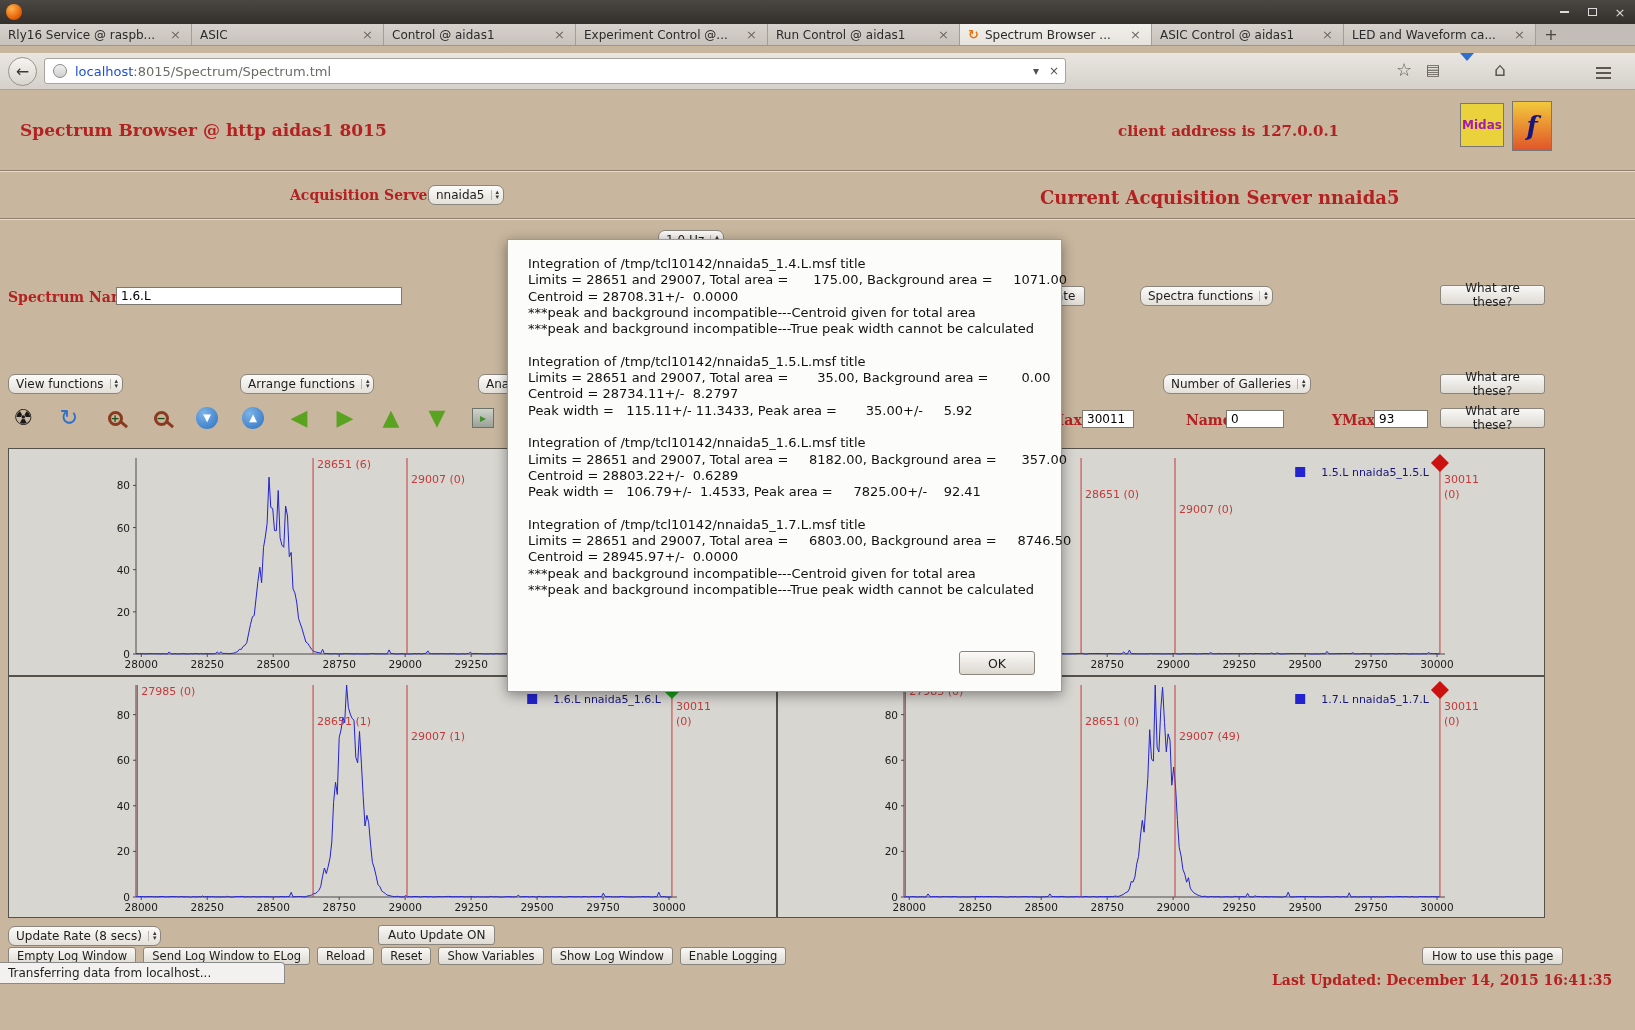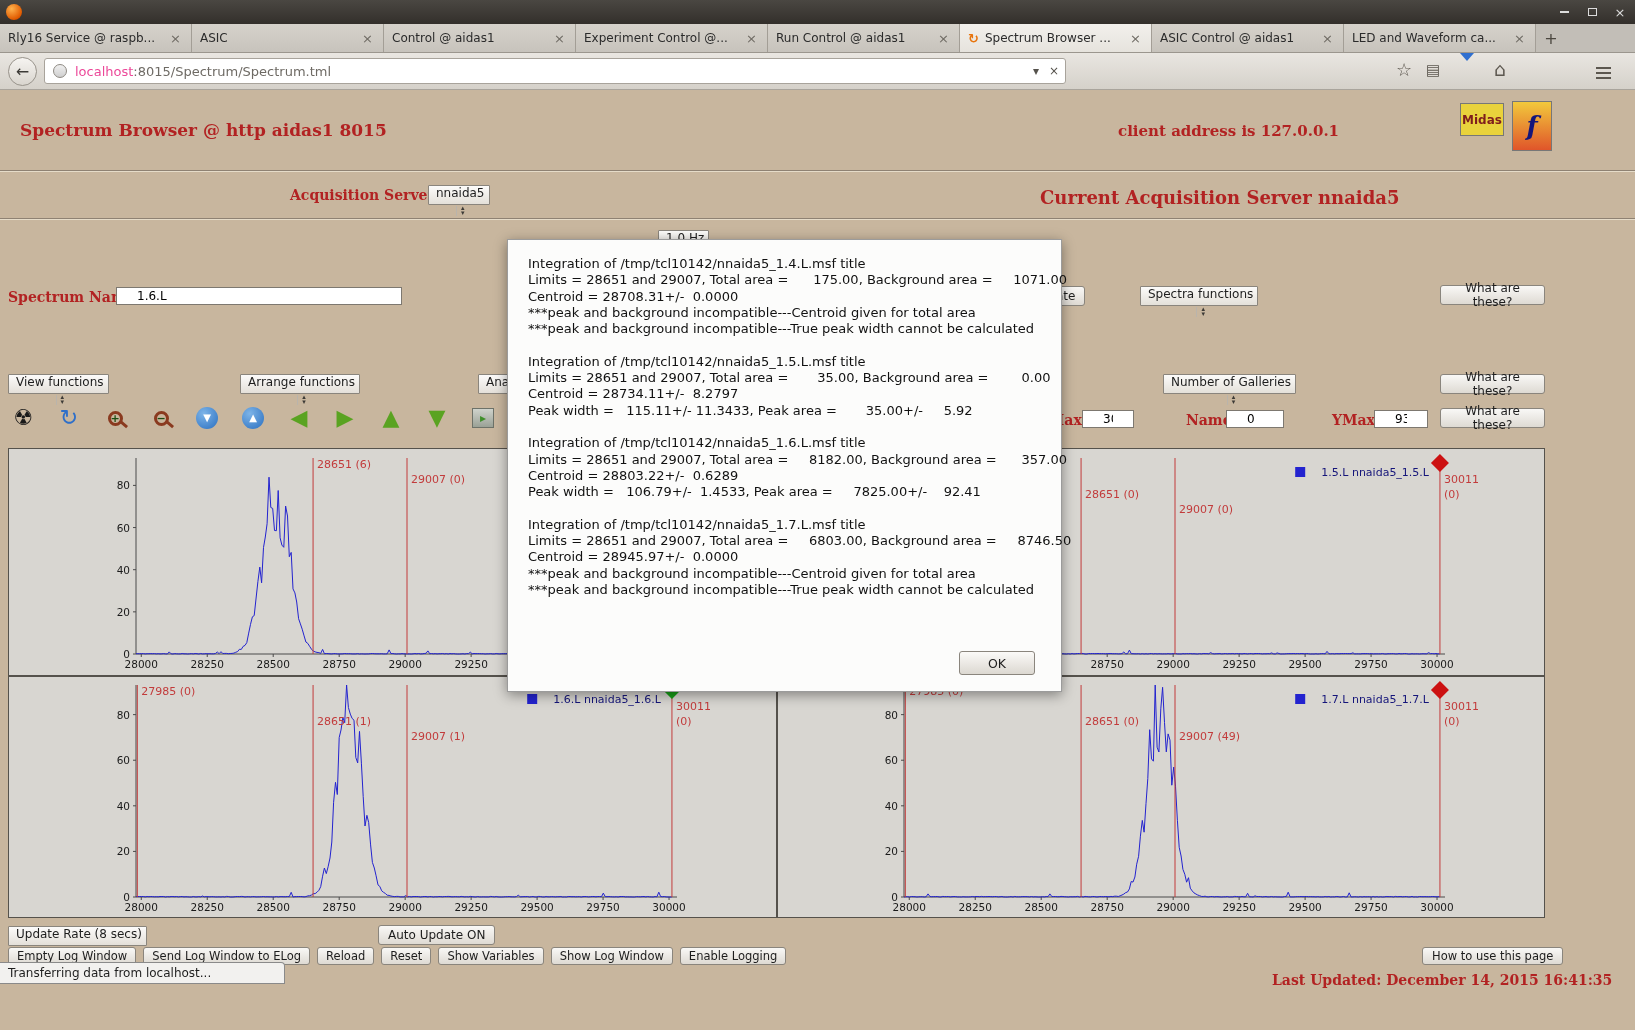--- a/index.html
+++ b/index.html
@@ -11,41 +11,41 @@
     background:linear-gradient(#4a4742,#332f2b); display:flex; align-items:center; }
   .fficon { position:absolute; left:6px; top:4px; width:16px; height:16px; border-radius:50%;
     background:radial-gradient(circle at 35% 30%, #ffb24d, #e05a00 70%, #8c2f00); }
   .wtitle { flex:1; text-align:center; color:#ececec; font-weight:bold; font-size:12px; }
   .wbtns { position:absolute; right:8px; top:0; height:24px; display:flex; align-items:center; gap:14px; color:#dcdcdc; }
   .wbtn { width:14px; height:14px; display:flex; align-items:center; justify-content:center; font-size:13px; }
   .minbar { width:9px; height:2px; background:#dcdcdc; }
   .maxbox { width:9px; height:8px; border:1.5px solid #dcdcdc; }
 
   
-  .tabbar { position:absolute; left:0; top:24px; width:100%; height:29px; background:#c2beb7;
+  .tabbar { position:absolute; left:0; top:24px; width:100%; height:22px; background:#c2beb7;
     display:flex; align-items:stretch; border-bottom:1px solid #9b968e; }
   .tab { flex:1 1 0; max-width:192px; display:flex; align-items:center; gap:6px; padding:0 8px;
     background:linear-gradient(#d6d2cb,#c7c3bc); border-right:1px solid #a39e96; font-size:12px; color:#2b2b2b; overflow:hidden; }
   .tab.active { background:linear-gradient(#f2f0ec,#e6e3dd); }
   .tablabel { flex:1; white-space:nowrap; overflow:hidden; }
   .tabclose { color:#6e6a63; font-size:13px; padding:0 2px; }
   .tabload { color:#e8740c; font-weight:bold; font-size:13px; }
   .newtab { width:30px; display:flex; align-items:center; justify-content:center; font-size:16px; color:#4b473f; }
 
   
   .navbar { position:absolute; left:0; top:53px; width:100%; height:37px;
     background:linear-gradient(#e9e6e1,#d5d1ca); border-bottom:1px solid #a9a49c; }
   .backbtn { position:absolute; left:8px; top:4px; width:29px; height:29px; border-radius:50%;
     border:1px solid #98938b; background:linear-gradient(#f6f4f1,#d9d5ce); display:flex; align-items:center; justify-content:center;
     font-size:16px; color:#3c3a36; }
   .urlbar { position:absolute; left:44px; top:5px; width:1022px; height:26px; background:#fff;
     border:1px solid #a8a39b; border-radius:3px; display:flex; align-items:center; padding:0 6px; font-size:13px; }
   .globe { width:14px; height:14px; border-radius:50%; border:1.5px solid #8e8a83; margin:0 8px 0 2px;
     background:linear-gradient(#f0f0f0,#cfcfcf); }
-  .urlhost { color:#ec4899; }
+  .urlhost { color:#1d4ed8; }
   .urlpath { color:#6e6a64; flex:1; white-space:nowrap; overflow:hidden; }
   .urlicons { display:flex; align-items:center; gap:10px; color:#55524c; font-size:12px; }
   .searchbox { position:absolute; left:1080px; top:5px; width:302px; height:26px; background:#fff;
     border:1px solid #a8a39b; border-radius:3px; display:flex; align-items:center; padding:0 6px; }
   .searchbox input { border:none; outline:none; flex:1; font-size:13px; color:#333; background:transparent; }
   .sicon { position:relative; width:10px; height:10px; border:2px solid #8e8a83; border-radius:50%; margin:0 7px 0 2px; }
   .sicon::after { content:""; position:absolute; width:6px; height:2px; background:#8e8a83; right:-6px; bottom:-2px; transform:rotate(40deg); }
   .navic { position:absolute; color:#5c574f; }
   .dl-stem { width:4px; height:7px; background:#2f6fd0; margin:0 auto; }
   .dl-tri { width:0; height:0; border-left:7px solid transparent; border-right:7px solid transparent; border-top:8px solid #2f6fd0; }
@@ -54,25 +54,25 @@
   
   .page { position:absolute; left:0; top:90px; width:1635px; height:940px; background:#c8b69e; }
   .serifred { position:absolute; font-family:"DejaVu Serif","Liberation Serif",serif; font-weight:bold; color:#b22222; }
   .hr { position:absolute; left:0; width:100%; height:2px; border-top:1px solid #8f8273; border-bottom:1px solid #e6dcc9; }
   .logo { position:absolute; display:flex; align-items:center; justify-content:center; font-weight:bold; border:1px solid #777; }
 
   .btn { position:absolute; display:inline-flex; align-items:center; justify-content:center;
     background:linear-gradient(#f9f8f6,#dedad3); border:1px solid #8a857d; border-radius:3px;
     height:20px; padding:0 9px; font-size:12px; color:#1d1d1d; font-family:inherit; }
   .combo { position:absolute; display:inline-flex; align-items:center; gap:6px;
-    background:linear-gradient(#fcfbfa,#e4e0d9); border:1px solid #8a857d; border-radius:1px;
-    height:20px; padding:0 4px 0 7px; font-size:12px; color:#1d1d1d;flex-direction:column; }
+    background:linear-gradient(#fcfbfa,#e4e0d9); border:1px solid #8a857d; border-radius:7px;
+    height:20px; padding:0 4px 0 7px; font-size:12px; color:#1d1d1d; }
   .arrows { display:flex; flex-direction:column; justify-content:center; font-size:7px; line-height:5px;
     color:#3c3a36; padding-left:4px; border-left:1px solid #b9b4ac; }
-  .tinput { position:absolute; background:#fff; border:1px solid #7d7870; height:18px; font-size:12px; padding:0 20px; font-family:inherit; }
+  .tinput { position:absolute; background:#fff; border:1px solid #7d7870; height:18px; font-size:12px; padding:0 4px; font-family:inherit; }
 
   
   .toolbar { position:absolute; left:10px; top:314px; display:flex; gap:20px; align-items:center; }
   .ticon { width:26px; height:28px; display:flex; align-items:center; justify-content:center; font-size:22px; line-height:1; }
   .bluecircle { width:22px; height:22px; border-radius:50%; background:radial-gradient(circle at 35% 30%,#7db4e8,#2a6fc0);
     color:#fff; display:flex; align-items:center; justify-content:center; font-size:10px; }
   .mag { position:relative; width:15px; height:15px; border:3px solid #8a3a1f; border-radius:50%;
     display:flex; align-items:center; justify-content:center; font-weight:bold; font-size:11px; color:#1c4d12; }
   .mag::after { content:""; position:absolute; width:8px; height:3px; background:#8a3a1f; right:-8px; bottom:-3px; transform:rotate(40deg); }
   .boxicon { width:22px; height:20px; background:linear-gradient(#cfd3cc,#9aa196); border:1px solid #6d7269;
@@ -176,21 +176,21 @@
         <div></div>
         <div></div>
         <div></div>
       </span>
   </div>
 
   <div class="page">
 
     <div class="serifred" style="left:20px;top:30px;font-size:17px">Spectrum Browser @ http aidas1 8015</div>
     <div class="serifred" style="left:1118px;top:32px;font-size:15px">client address is 127.0.0.1</div>
-    <div class="logo" style="left:1460px;top:13px;width:44px;height:33px;background:#e9d23c;color:#7f1d1d;font-size:12px">Midas</div>
+    <div class="logo" style="left:1460px;top:13px;width:44px;height:44px;background:#e9d23c;color:#a21caf;font-size:12px">Midas</div>
     <div class="logo" style="left:1512px;top:11px;width:40px;height:50px;background:linear-gradient(#f2c93c,#e0552a);color:#15157a;font-size:26px;font-family:'DejaVu Serif',serif;font-style:italic">f</div>
 
     <div class="hr" style="top:80px"></div>
 
     <div class="serifred" style="left:290px;top:97px;font-size:14px">Acquisition Servers</div>
     <div class="combo" style="left:428px;top:95px">
       <span>nnaida5</span>
       <span class="arrows">
           <span>▴</span>
           <span>▾</span>

